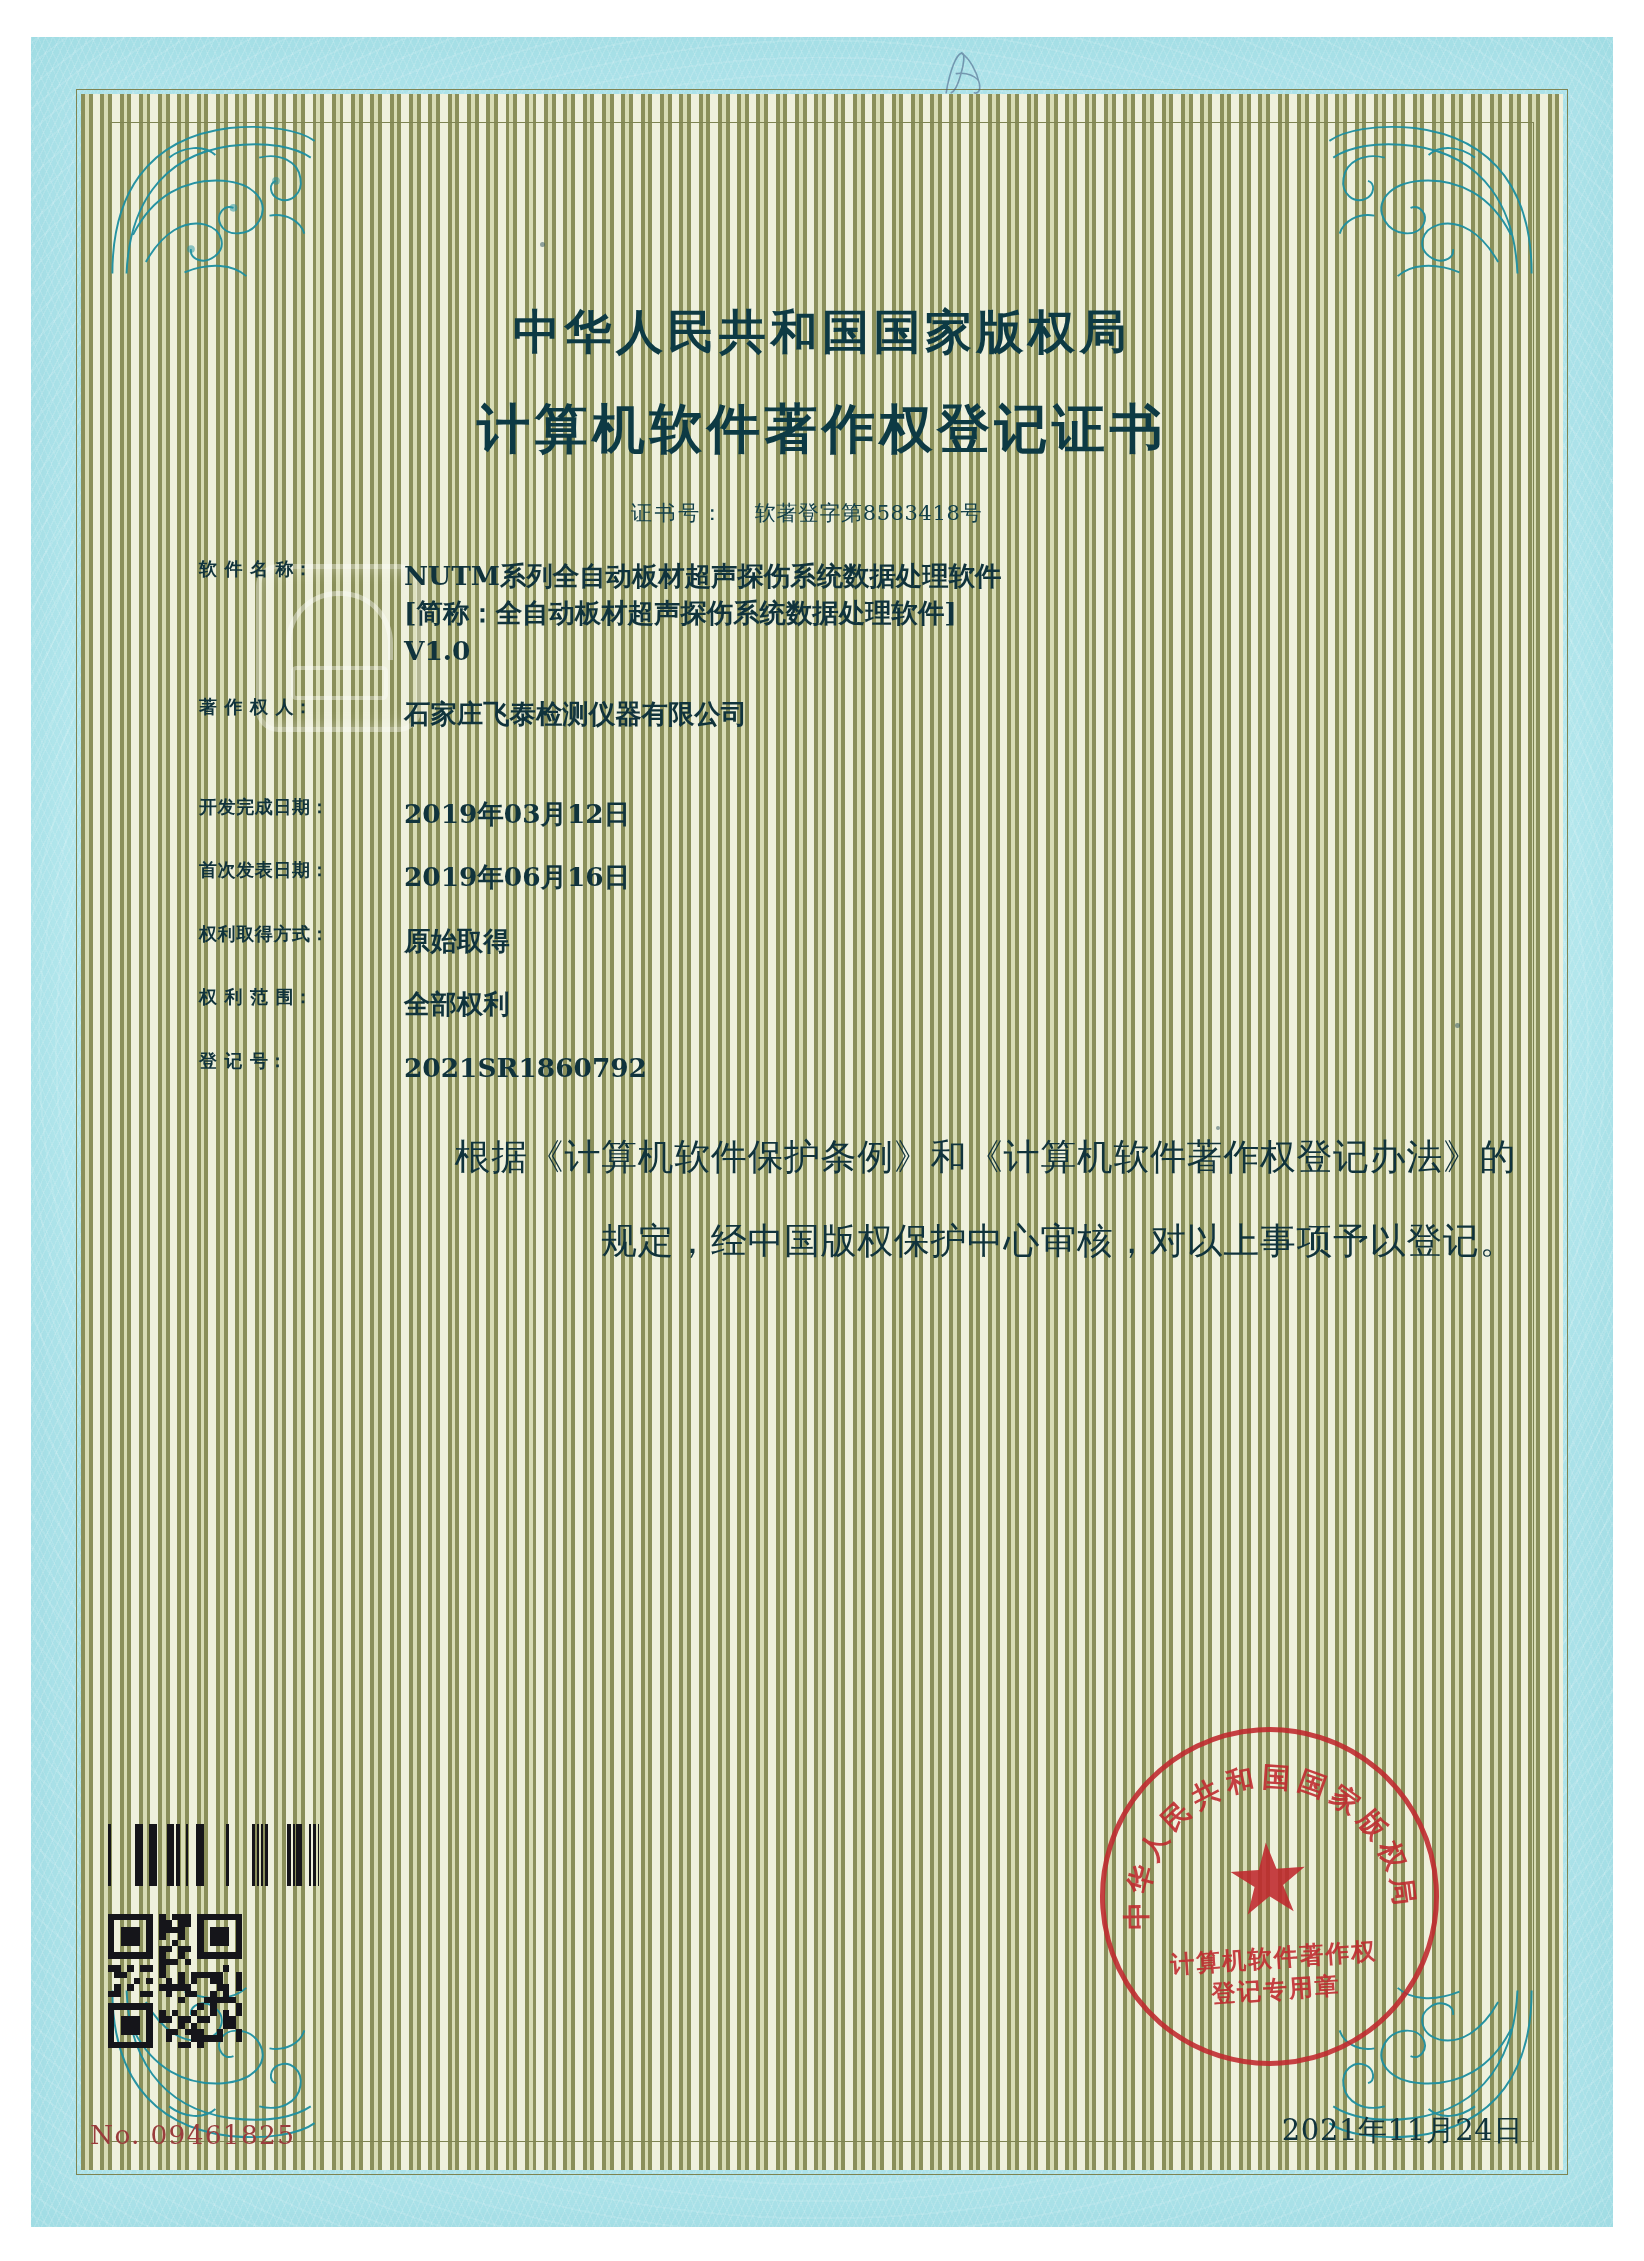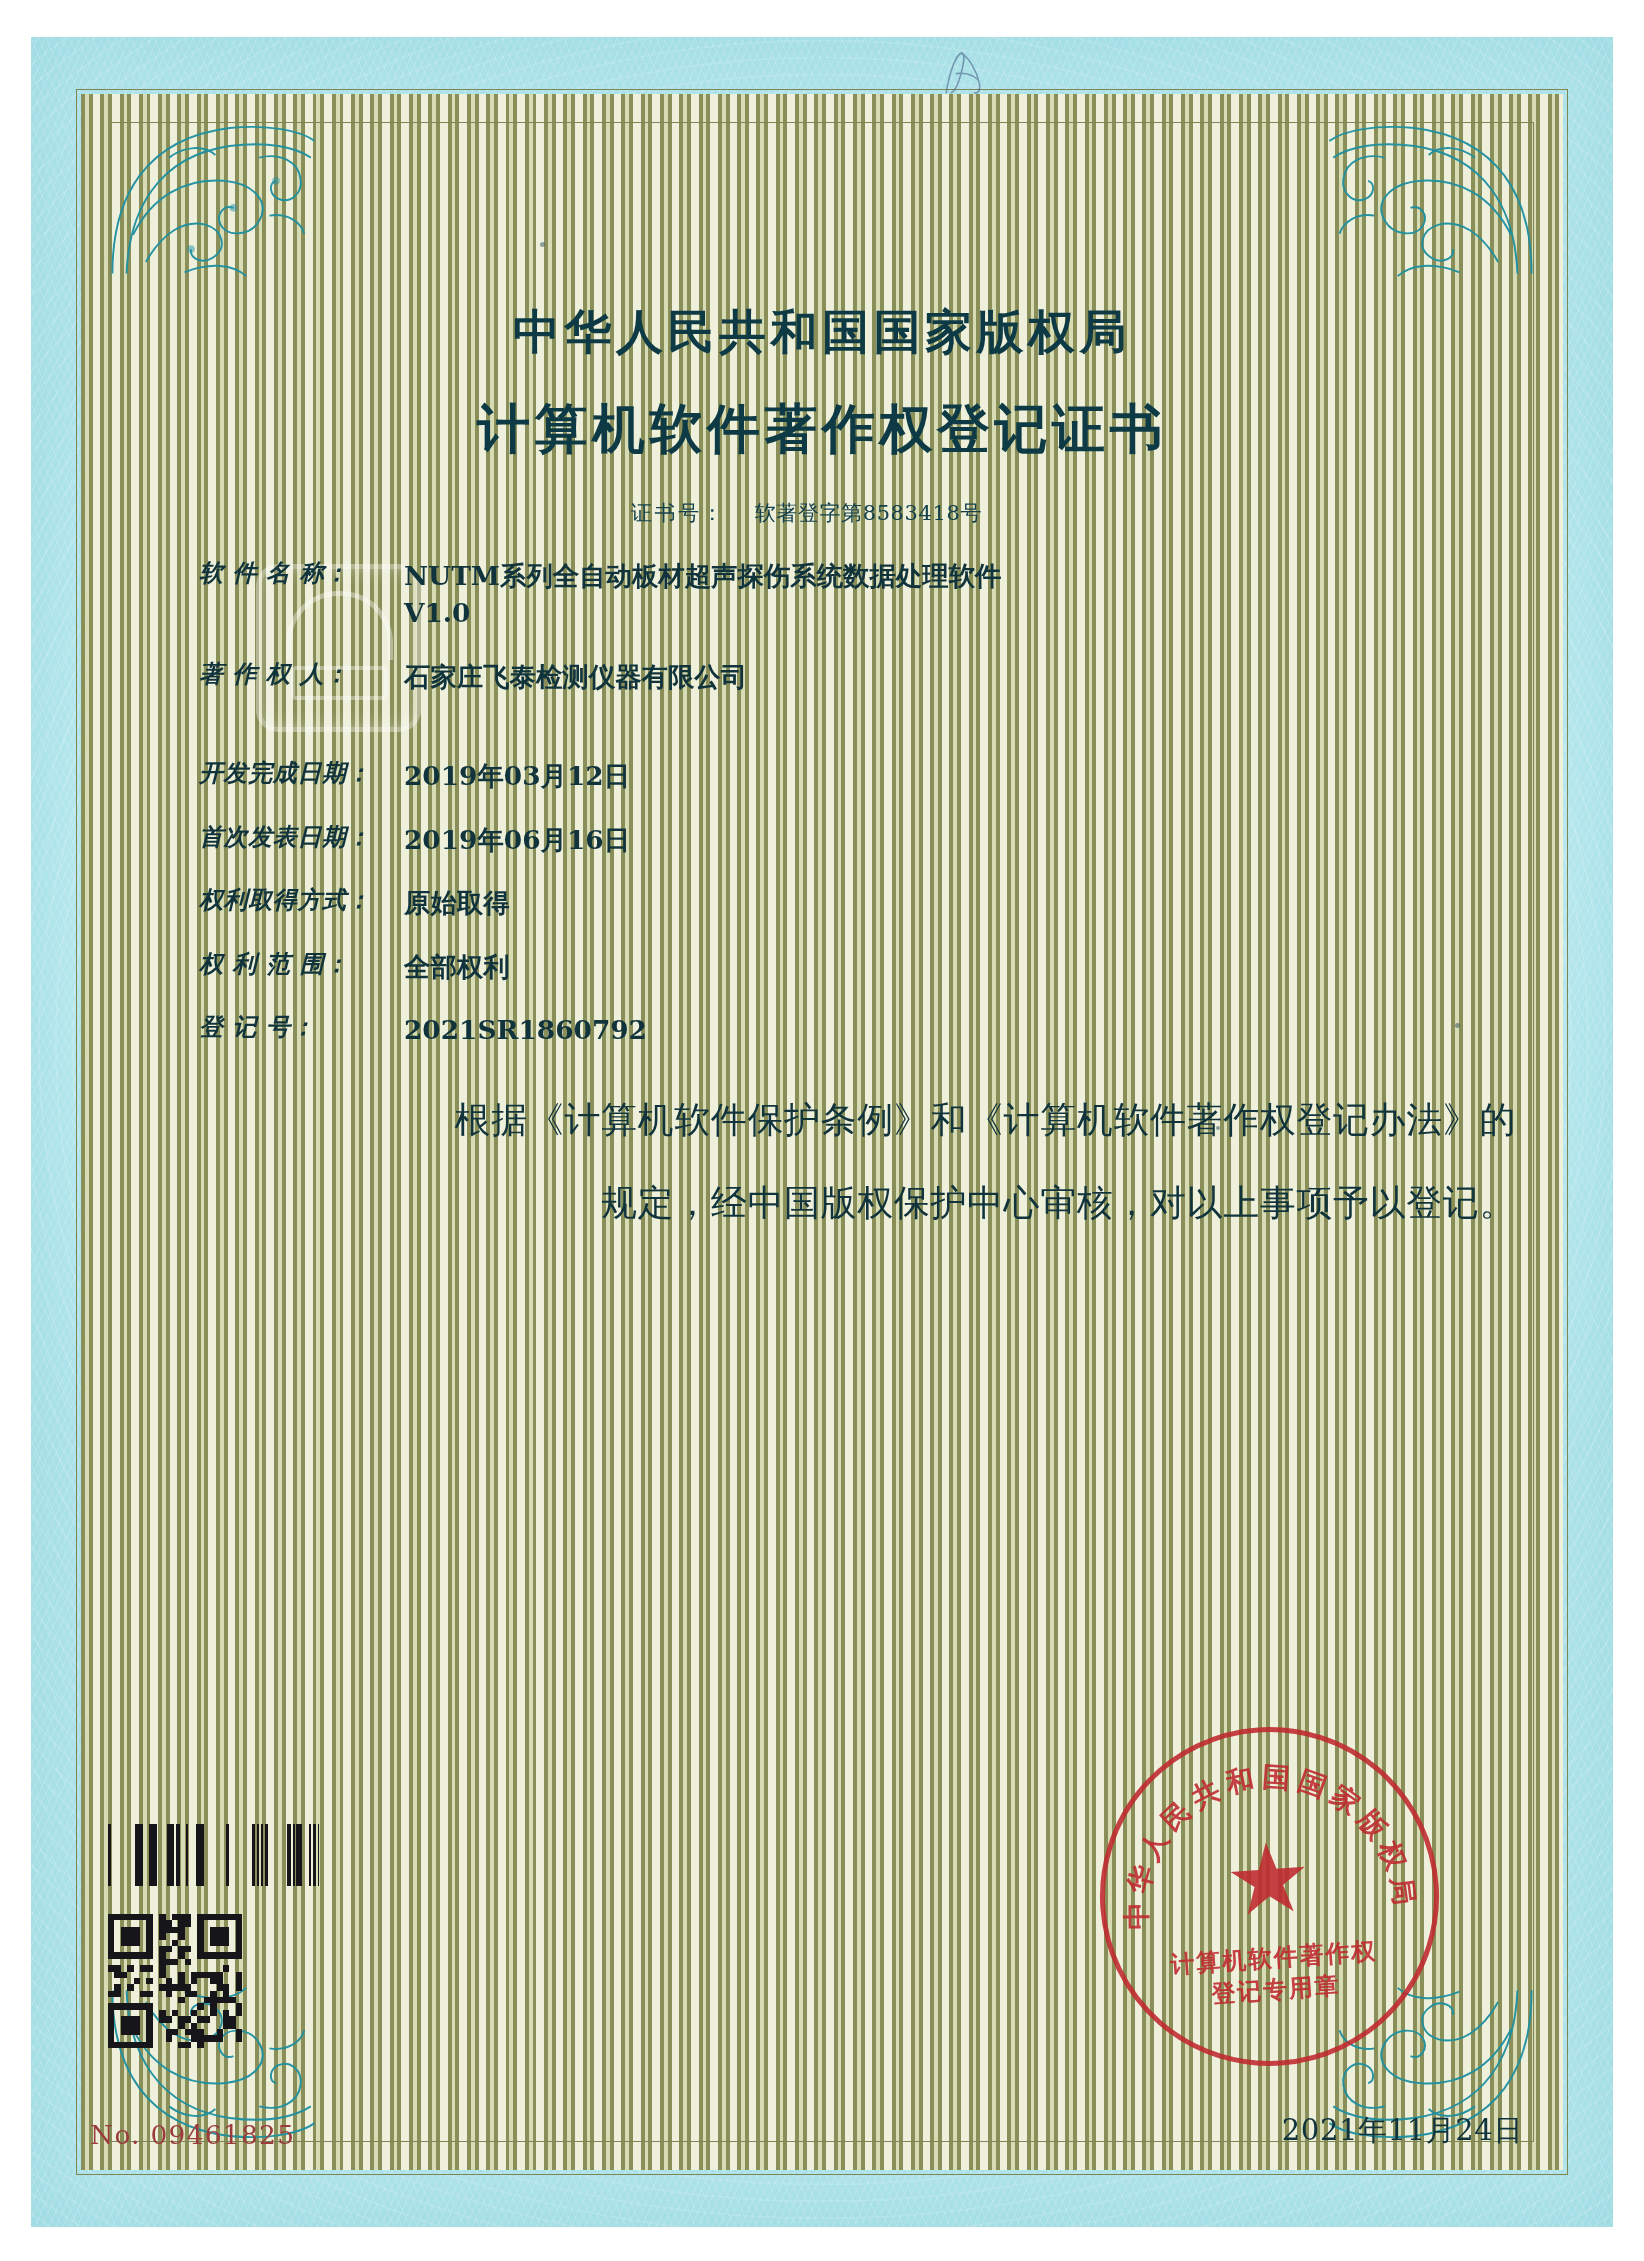--- a/index.html
+++ b/index.html
@@ -138,25 +138,24 @@
   .field-row {
     display: flex;
     align-items: flex-start;
     margin-bottom: 26px;
     font-family: "DejaVu Serif", serif;
     color: #10333c;
   }
   .field-label {
     width: 205px;
     flex: 0 0 205px;
-    font-size: 24px;
+    font-size: 18px;
     font-weight: bold;
     letter-spacing: 0.6px;
     white-space: nowrap;
-    font-style: italic;
   }
   .field-value {
     font-size: 26.4px;
     font-weight: bold;
     line-height: 1.42;
     letter-spacing: 0px;
   }
   .field-value .line { display: block; white-space: nowrap; }
   .field-value.mono { font-family: "DejaVu Serif", serif; }
 
@@ -398,20 +397,21 @@
       <span class="label">证书号：</span>
       <span class="value">软著登字第8583418号</span>
     </div>
 
     <div class="fields">
 
       <div class="field-row">
         <div class="field-label">软 件 名 称：</div>
         <div class="field-value">
           <span class="line">NUTM系列全自动板材超声探伤系统数据处理软件</span>
+          <span class="line">[简称：全自动板材超声探伤系统数据处理软件]</span>
           <span class="line">V1.0</span>
         </div>
       </div>
 
       <div class="field-row">
         <div class="field-label">著 作 权 人：</div>
         <div class="field-value">石家庄飞泰检测仪器有限公司</div>
       </div>
 
       <div class="gap-block"></div>

